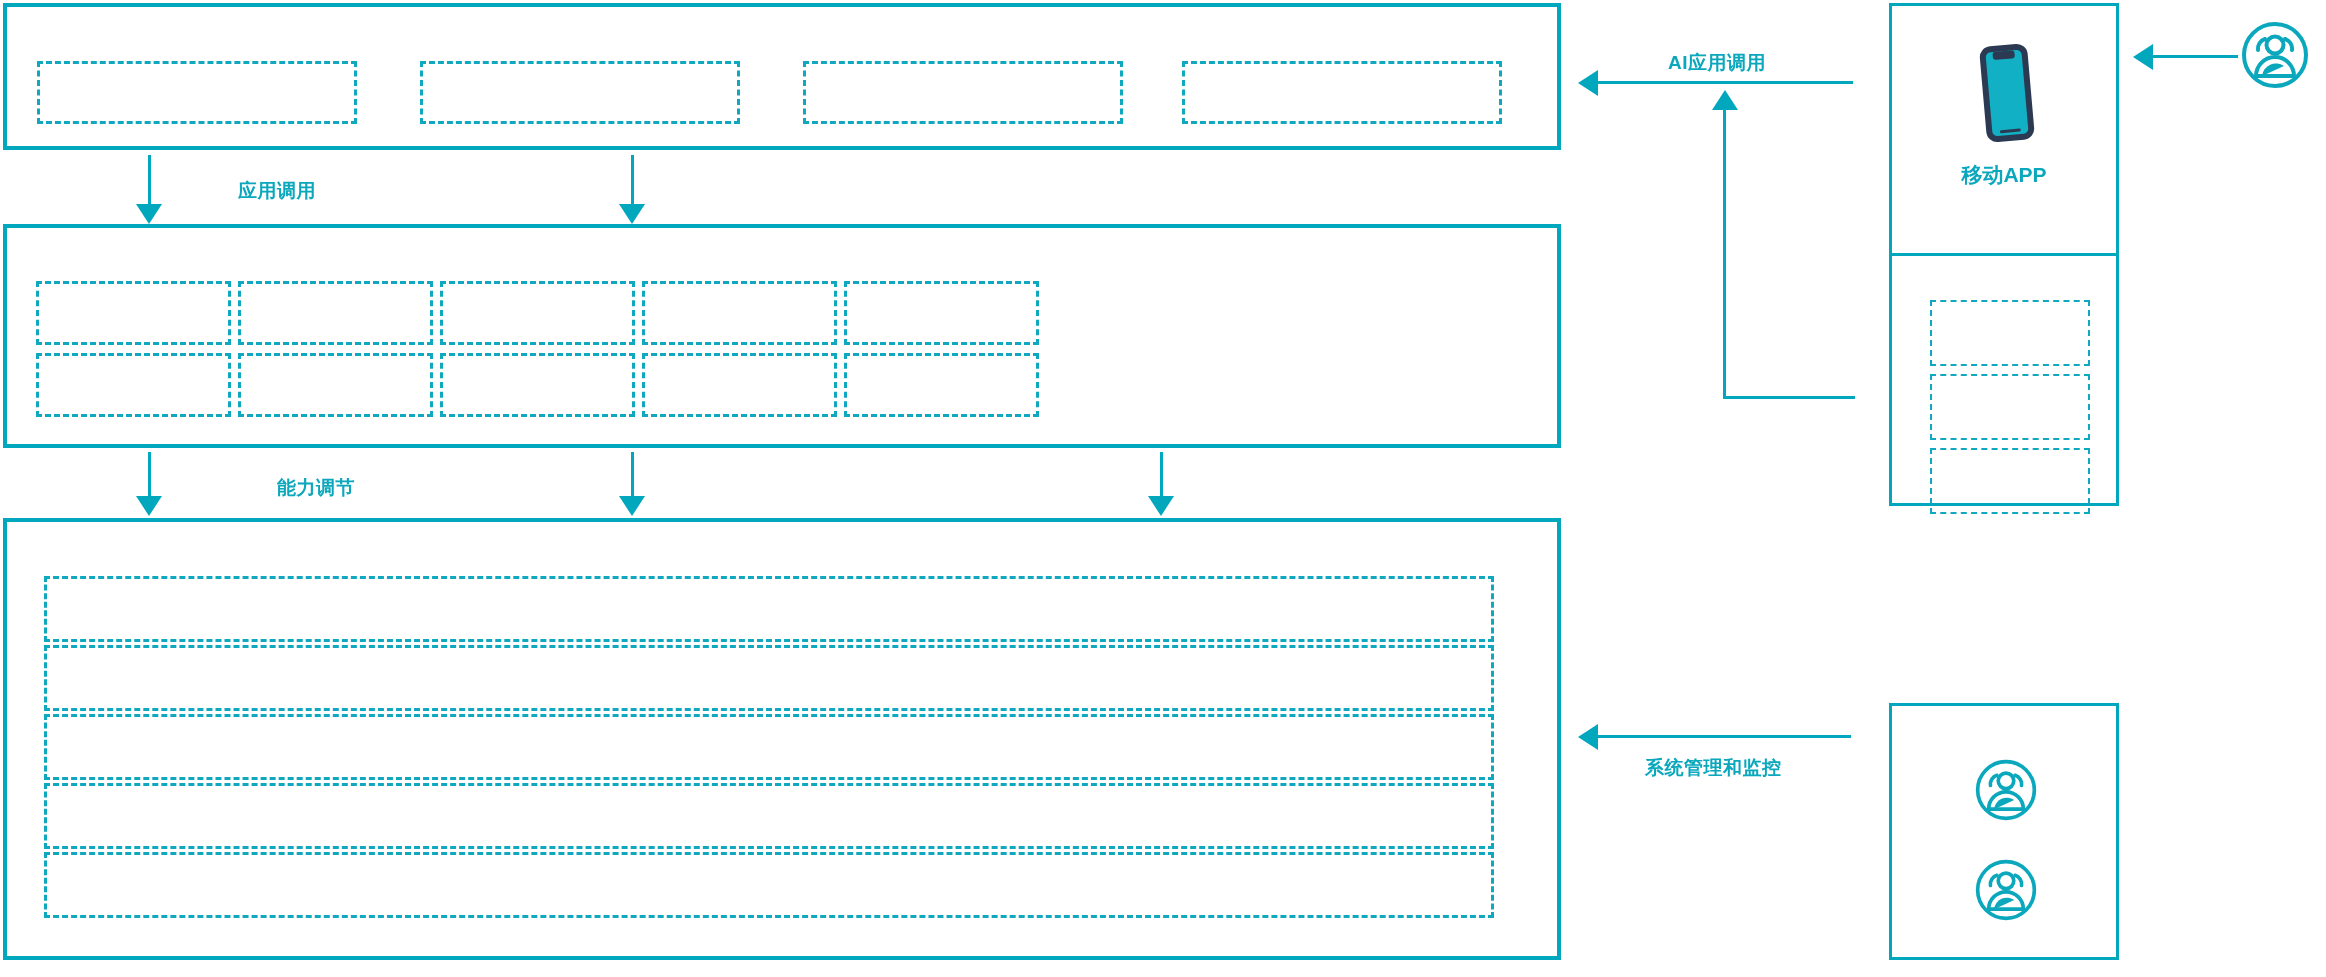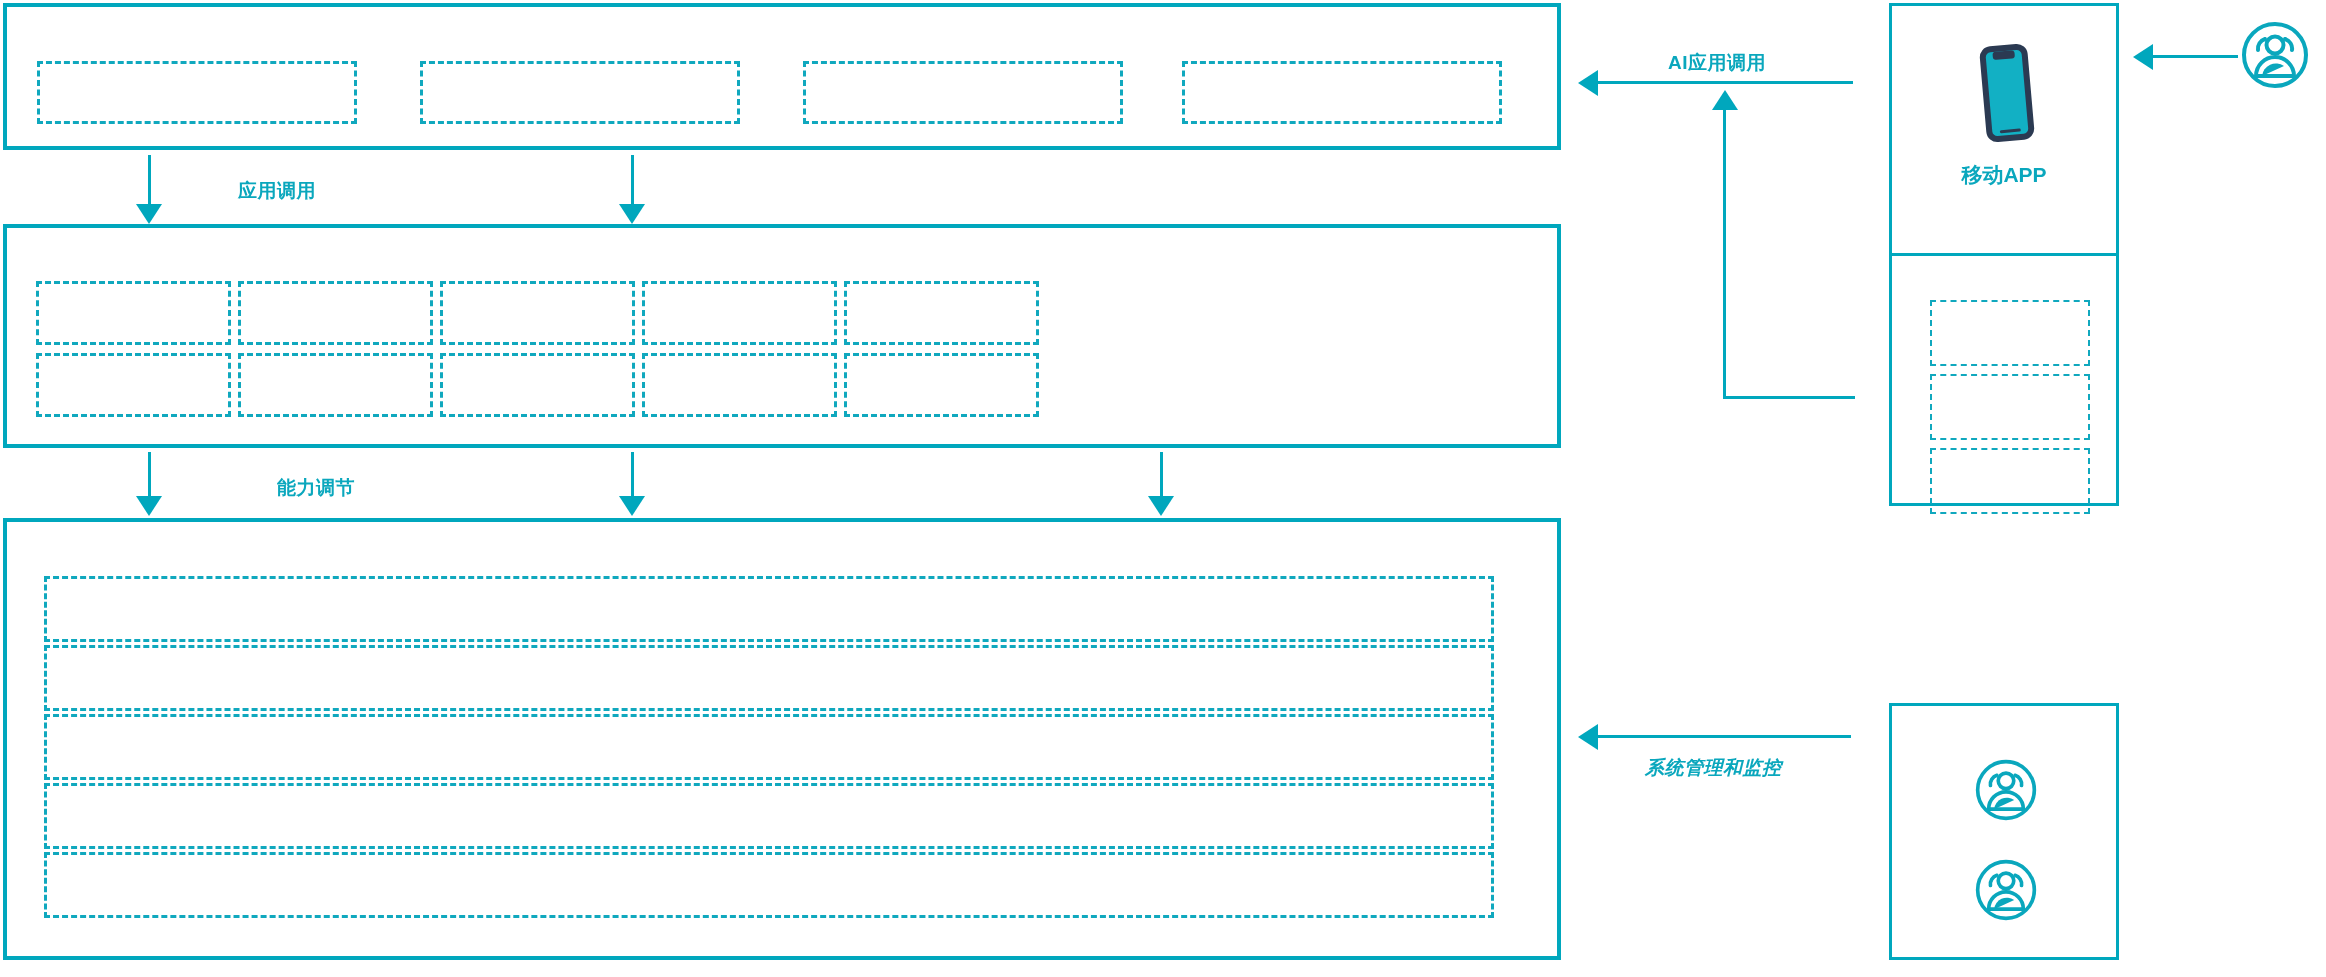--- a/index.html
+++ b/index.html
@@ -164,21 +164,21 @@
   <div class="arw arw-left" style="left:2133px;top:44px;"></div>
 
   <div class="panel thin" style="left:1889px;top:253px;width:230px;height:253px;">
     <div class="dbox fine" style="left:38px;top:44px;width:160px;height:66px;"><span></span></div>
     <div class="dbox fine" style="left:38px;top:118px;width:160px;height:66px;"><span></span></div>
     <div class="dbox fine" style="left:38px;top:192px;width:160px;height:66px;"><span></span></div>
   </div>
 
   <div class="hline" style="left:1598px;top:735px;width:253px;"></div>
   <div class="arw arw-left" style="left:1578px;top:724px;"></div>
-  <div class="lbl" style="left:1645px;top:755px;font-style:italic;">系统管理和监控</div>
+  <div class="lbl" style="left:1645px;top:755px;">系统管理和监控</div>
 
   <div class="panel thin" style="left:1889px;top:703px;width:230px;height:257px;">
     <div class="icon" style="left:82px;top:52px;width:64px;height:64px;">
       <svg width="64" height="64" viewBox="0 0 70 70">
         <circle cx="35" cy="35" r="31" fill="none" stroke="#0aa7bd" stroke-width="4"></circle>
         <circle cx="35" cy="25" r="8.5" fill="none" stroke="#0aa7bd" stroke-width="4"></circle>
         <path d="M18 30 a10 10 0 0 1 7 -11" fill="none" stroke="#0aa7bd" stroke-width="4" stroke-linecap="round"></path>
         <path d="M52 30 a10 10 0 0 0 -7 -11" fill="none" stroke="#0aa7bd" stroke-width="4" stroke-linecap="round"></path>
         <path d="M16 56 a19 19 0 0 1 38 0 z" fill="none" stroke="#0aa7bd" stroke-width="4"></path>
         <path d="M22 56 a14 14 0 0 1 22 -10 z" fill="#0aa7bd"></path>

